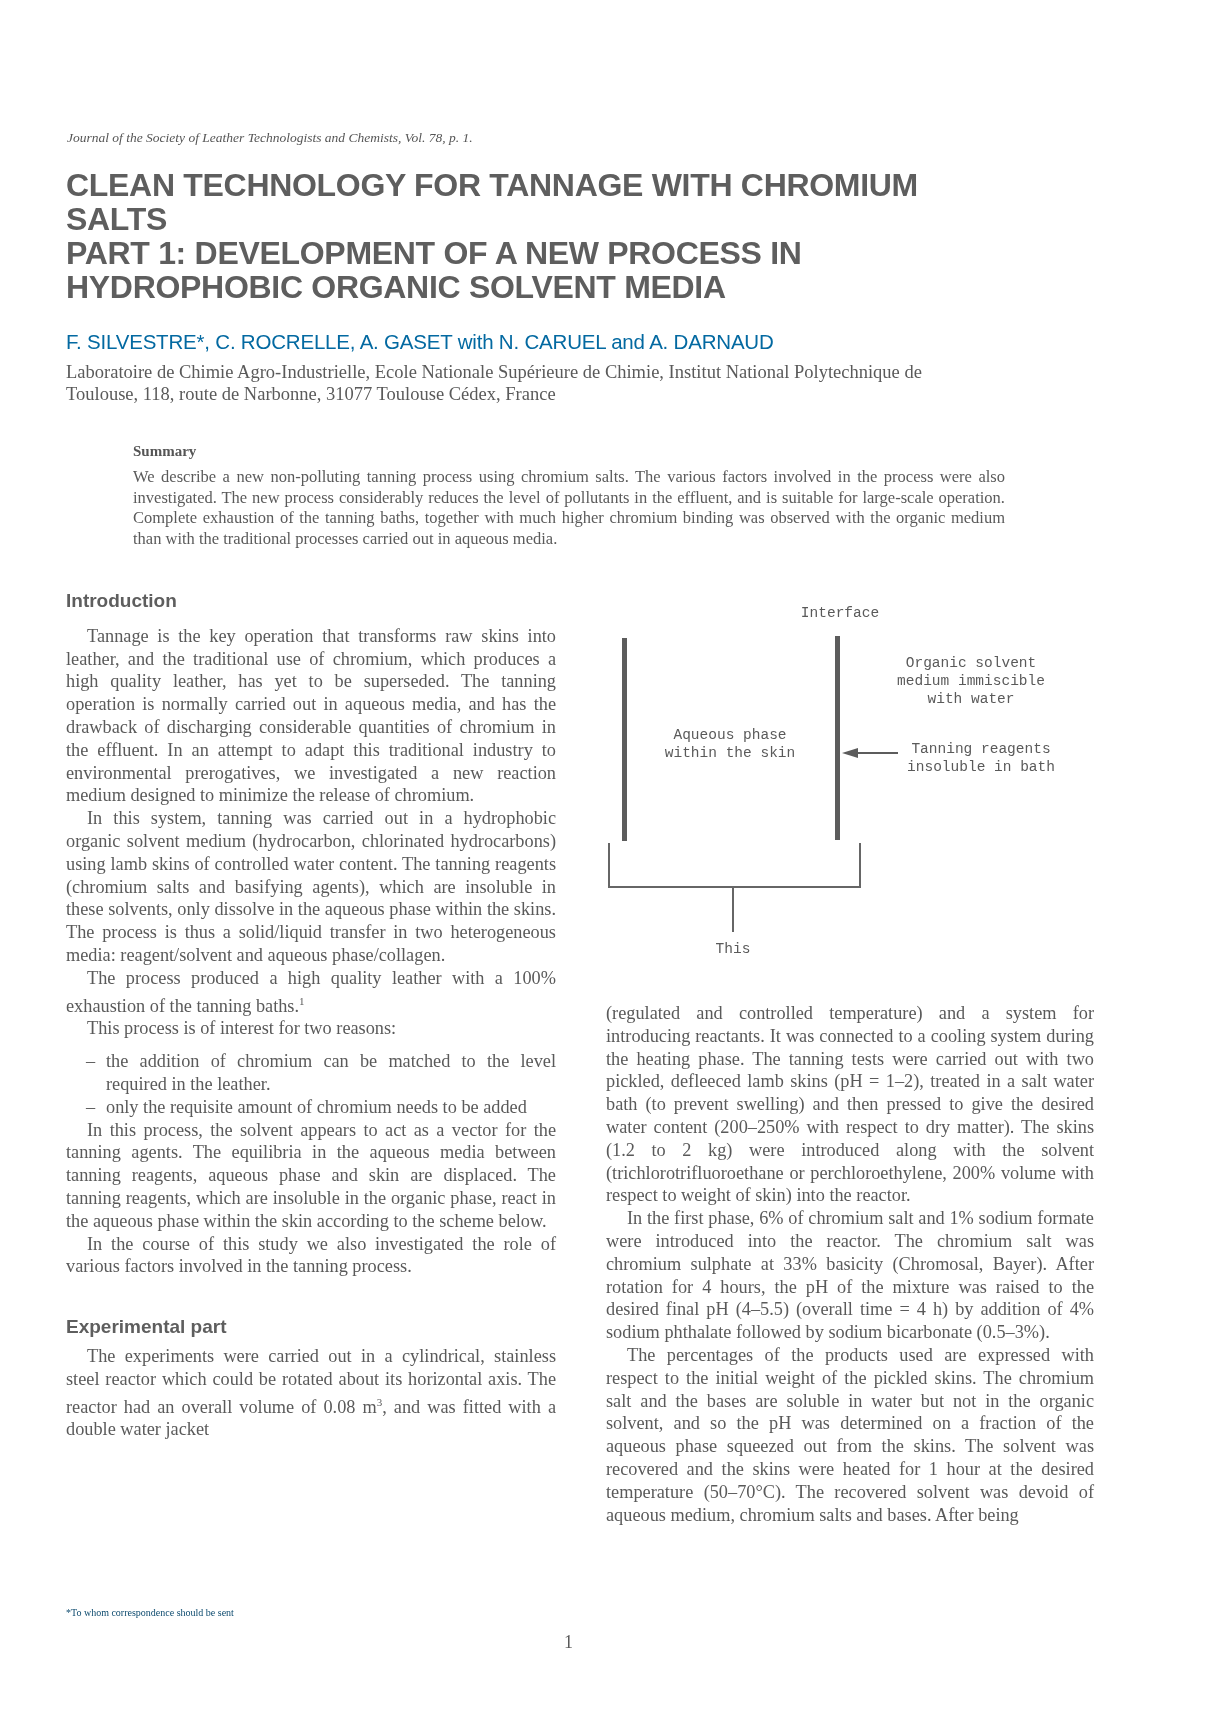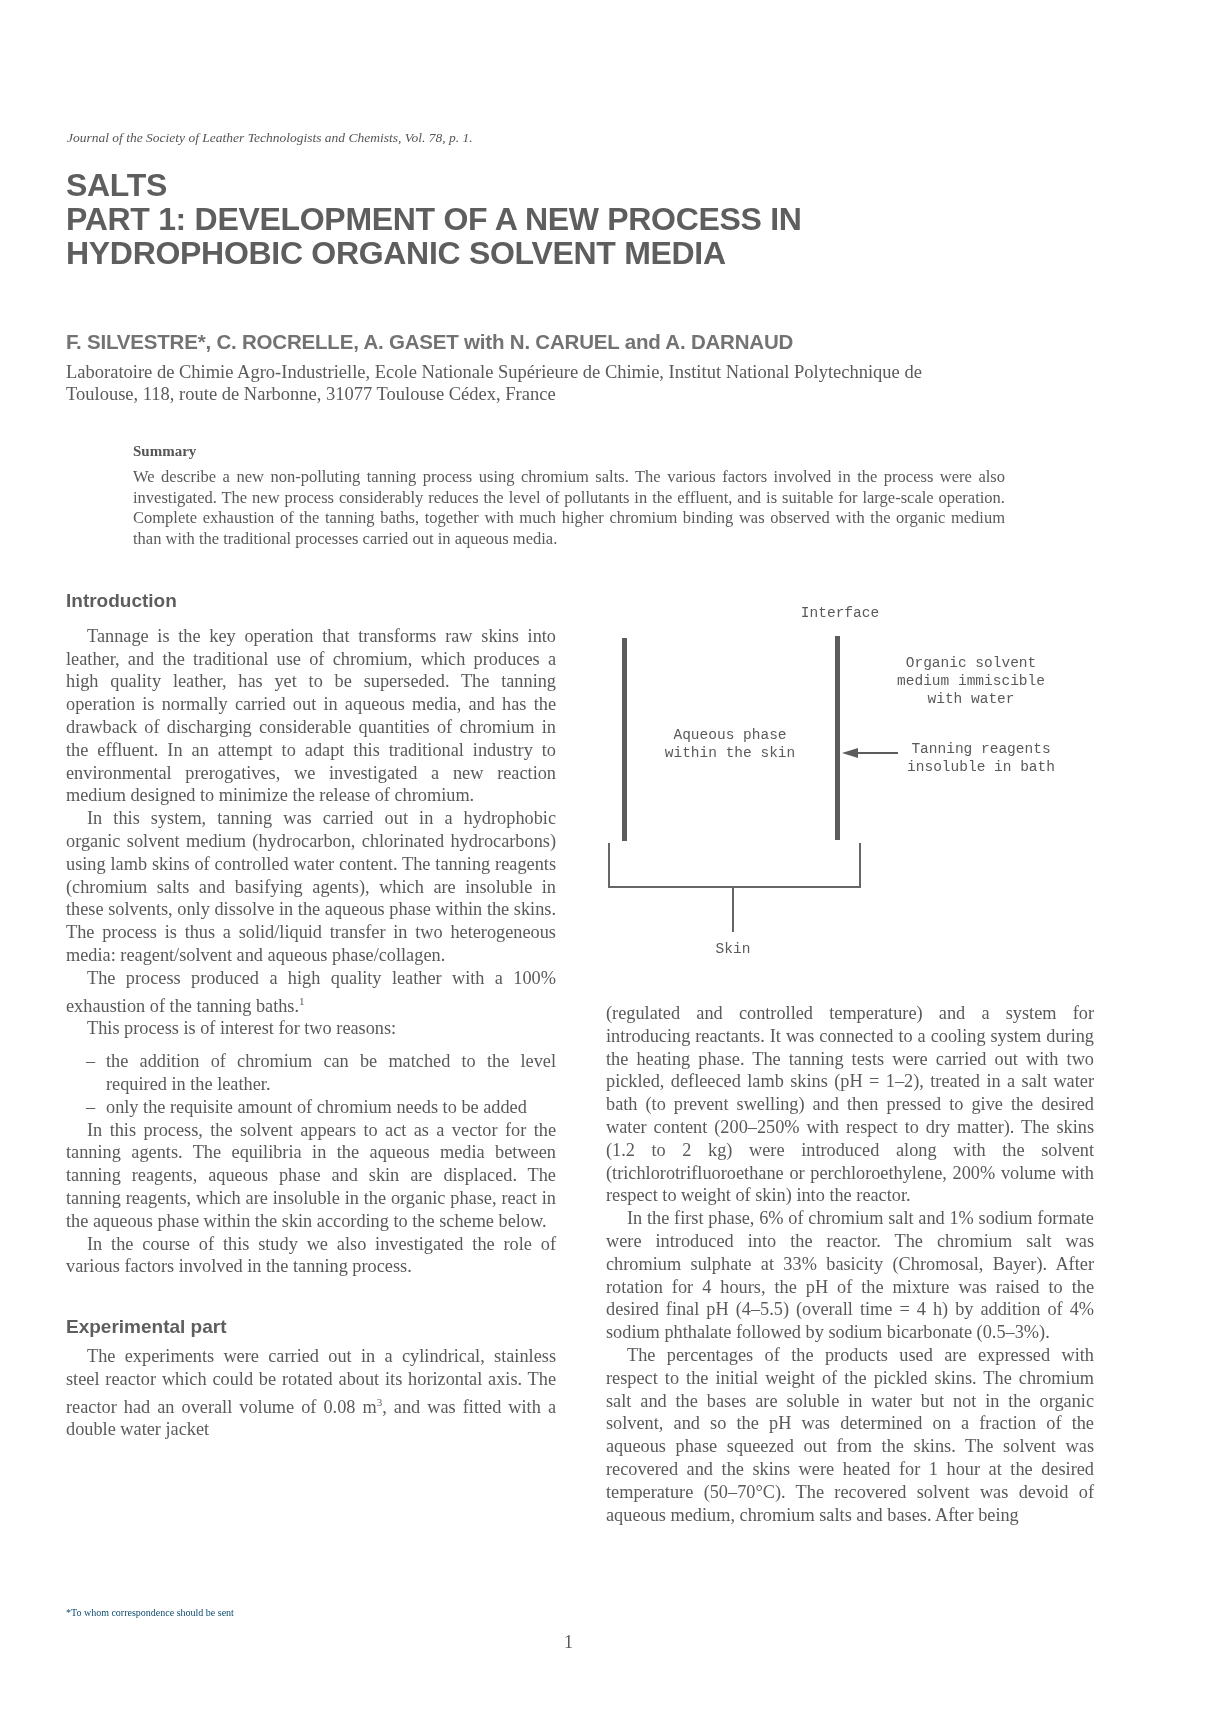--- a/index.html
+++ b/index.html
@@ -3,22 +3,22 @@
 <meta charset="utf-8">
 <style>
   html,body{margin:0;padding:0;background:#ffffff;}
   body{width:1215px;height:1730px;position:relative;overflow:hidden;color:#5a5a5a;
        font-family:"Liberation Serif","DejaVu Serif",serif;}
   .abs{position:absolute;}
   .journal{left:67px;top:130px;font-style:italic;font-size:13.5px;color:#555;}
   .title{left:66px;top:168px;width:960px;font-family:"Liberation Sans","DejaVu Sans",sans-serif;
          font-weight:bold;font-size:32px;line-height:34px;color:#5e5e5e;letter-spacing:-0.3px;}
   .title div{white-space:nowrap;}
-  .authors{left:66px;top:330px;font-family:"Liberation Sans","DejaVu Sans",sans-serif;font-weight:bold;
-           font-size:20.5px;color:#737373;white-space:nowrap;letter-spacing:-0.2px;}
+  .authors{left:66px;top:330px;font-family:"Liberation Sans","DejaVu Sans",sans-serif;font-weight:normal;
+           font-size:20.5px;color:#0369a1;white-space:nowrap;letter-spacing:-0.2px;}
   .affil{left:66px;top:361px;width:990px;font-size:18.5px;line-height:22px;color:#5a5a5a;}
   .summary-h{left:133px;top:443px;font-size:15px;font-weight:bold;color:#555;}
   .summary{left:133px;top:467px;width:872px;font-size:16.5px;line-height:20.7px;text-align:justify;color:#5a5a5a;}
   .col{width:490px;font-size:18.3px;line-height:22.8px;text-align:justify;color:#5a5a5a;}
   .col p{margin:0;text-indent:21px;}
   .col p.noind{text-indent:0;}
   .sec-h{font-family:"Liberation Sans","DejaVu Sans",sans-serif;font-weight:bold;font-size:19px;color:#5e5e5e;}
   ul.dash{list-style:none;margin:10px 0 0 0;padding:0 0 0 20px;}
   ul.dash li{position:relative;padding-left:20px;text-align:justify;}
   ul.dash li::before{content:"–";position:absolute;left:0;}
@@ -28,20 +28,21 @@
               color:#5a5a5a;text-align:center;white-space:nowrap;}
   .bar{background:#5c5c5c;}
   .line{background:#666;}
 </style>
 </head>
 <body>
 
 <div class="abs journal">Journal of the Society of Leather Technologists and Chemists, Vol. 78, p. 1.</div>
 
 <div class="abs title">
+  <div>CLEAN TECHNOLOGY FOR TANNAGE WITH CHROMIUM</div>
   <div>SALTS</div>
   <div>PART 1: DEVELOPMENT OF A NEW PROCESS IN</div>
   <div>HYDROPHOBIC ORGANIC SOLVENT MEDIA</div>
 </div>
 
 <div class="abs authors">F. SILVESTRE*, C. ROCRELLE, A. GASET with N. CARUEL and A. DARNAUD</div>
 
 <div class="abs affil">
   <div>Laboratoire de Chimie Agro-Industrielle, Ecole Nationale Supérieure de Chimie, Institut National Polytechnique de</div>
   <div>Toulouse, 118, route de Narbonne, 31077 Toulouse Cédex, France</div>
@@ -94,21 +95,21 @@
 
   <div class="abs diag-label" style="left:336px;top:150px;width:170px;">
     <div>Tanning reagents</div>
     <div>insoluble in bath</div>
   </div>
 
   <div class="abs line" style="left:48px;top:253px;width:2px;height:45px;"></div>
   <div class="abs line" style="left:299px;top:253px;width:2px;height:45px;"></div>
   <div class="abs line" style="left:48px;top:296px;width:253px;height:2px;"></div>
   <div class="abs line" style="left:172px;top:298px;width:2px;height:44px;"></div>
-  <div class="abs diag-label" style="left:133px;top:350px;width:80px;">Skin</div>
+  <div class="abs diag-label" style="left:133px;top:350px;width:80px;">This</div>
 </div>
 
 <div class="abs col" style="left:606px;top:1002px;width:488px;">
   <p class="noind">(regulated and controlled temperature) and a system for introducing reactants. It was connected to a cooling system during the heating phase. The tanning tests were carried out with two pickled, defleeced lamb skins (pH = 1–2), treated in a salt water bath (to prevent swelling) and then pressed to give the desired water content (200–250% with respect to dry matter). The skins (1.2 to 2 kg) were introduced along with the solvent (trichlorotrifluoroethane or perchloroethylene, 200% volume with respect to weight of skin) into the reactor.</p>
   <p>In the first phase, 6% of chromium salt and 1% sodium formate were introduced into the reactor. The chromium salt was chromium sulphate at 33% basicity (Chromosal, Bayer). After rotation for 4 hours, the pH of the mixture was raised to the desired final pH (4–5.5) (overall time = 4 h) by addition of 4% sodium phthalate followed by sodium bicarbonate (0.5–3%).</p>
   <p>The percentages of the products used are expressed with respect to the initial weight of the pickled skins. The chromium salt and the bases are soluble in water but not in the organic solvent, and so the pH was determined on a fraction of the aqueous phase squeezed out from the skins. The solvent was recovered and the skins were heated for 1 hour at the desired temperature (50–70°C). The recovered solvent was devoid of aqueous medium, chromium salts and bases. After being</p>
 </div>
 
 <div class="abs pageno">1</div>
 

